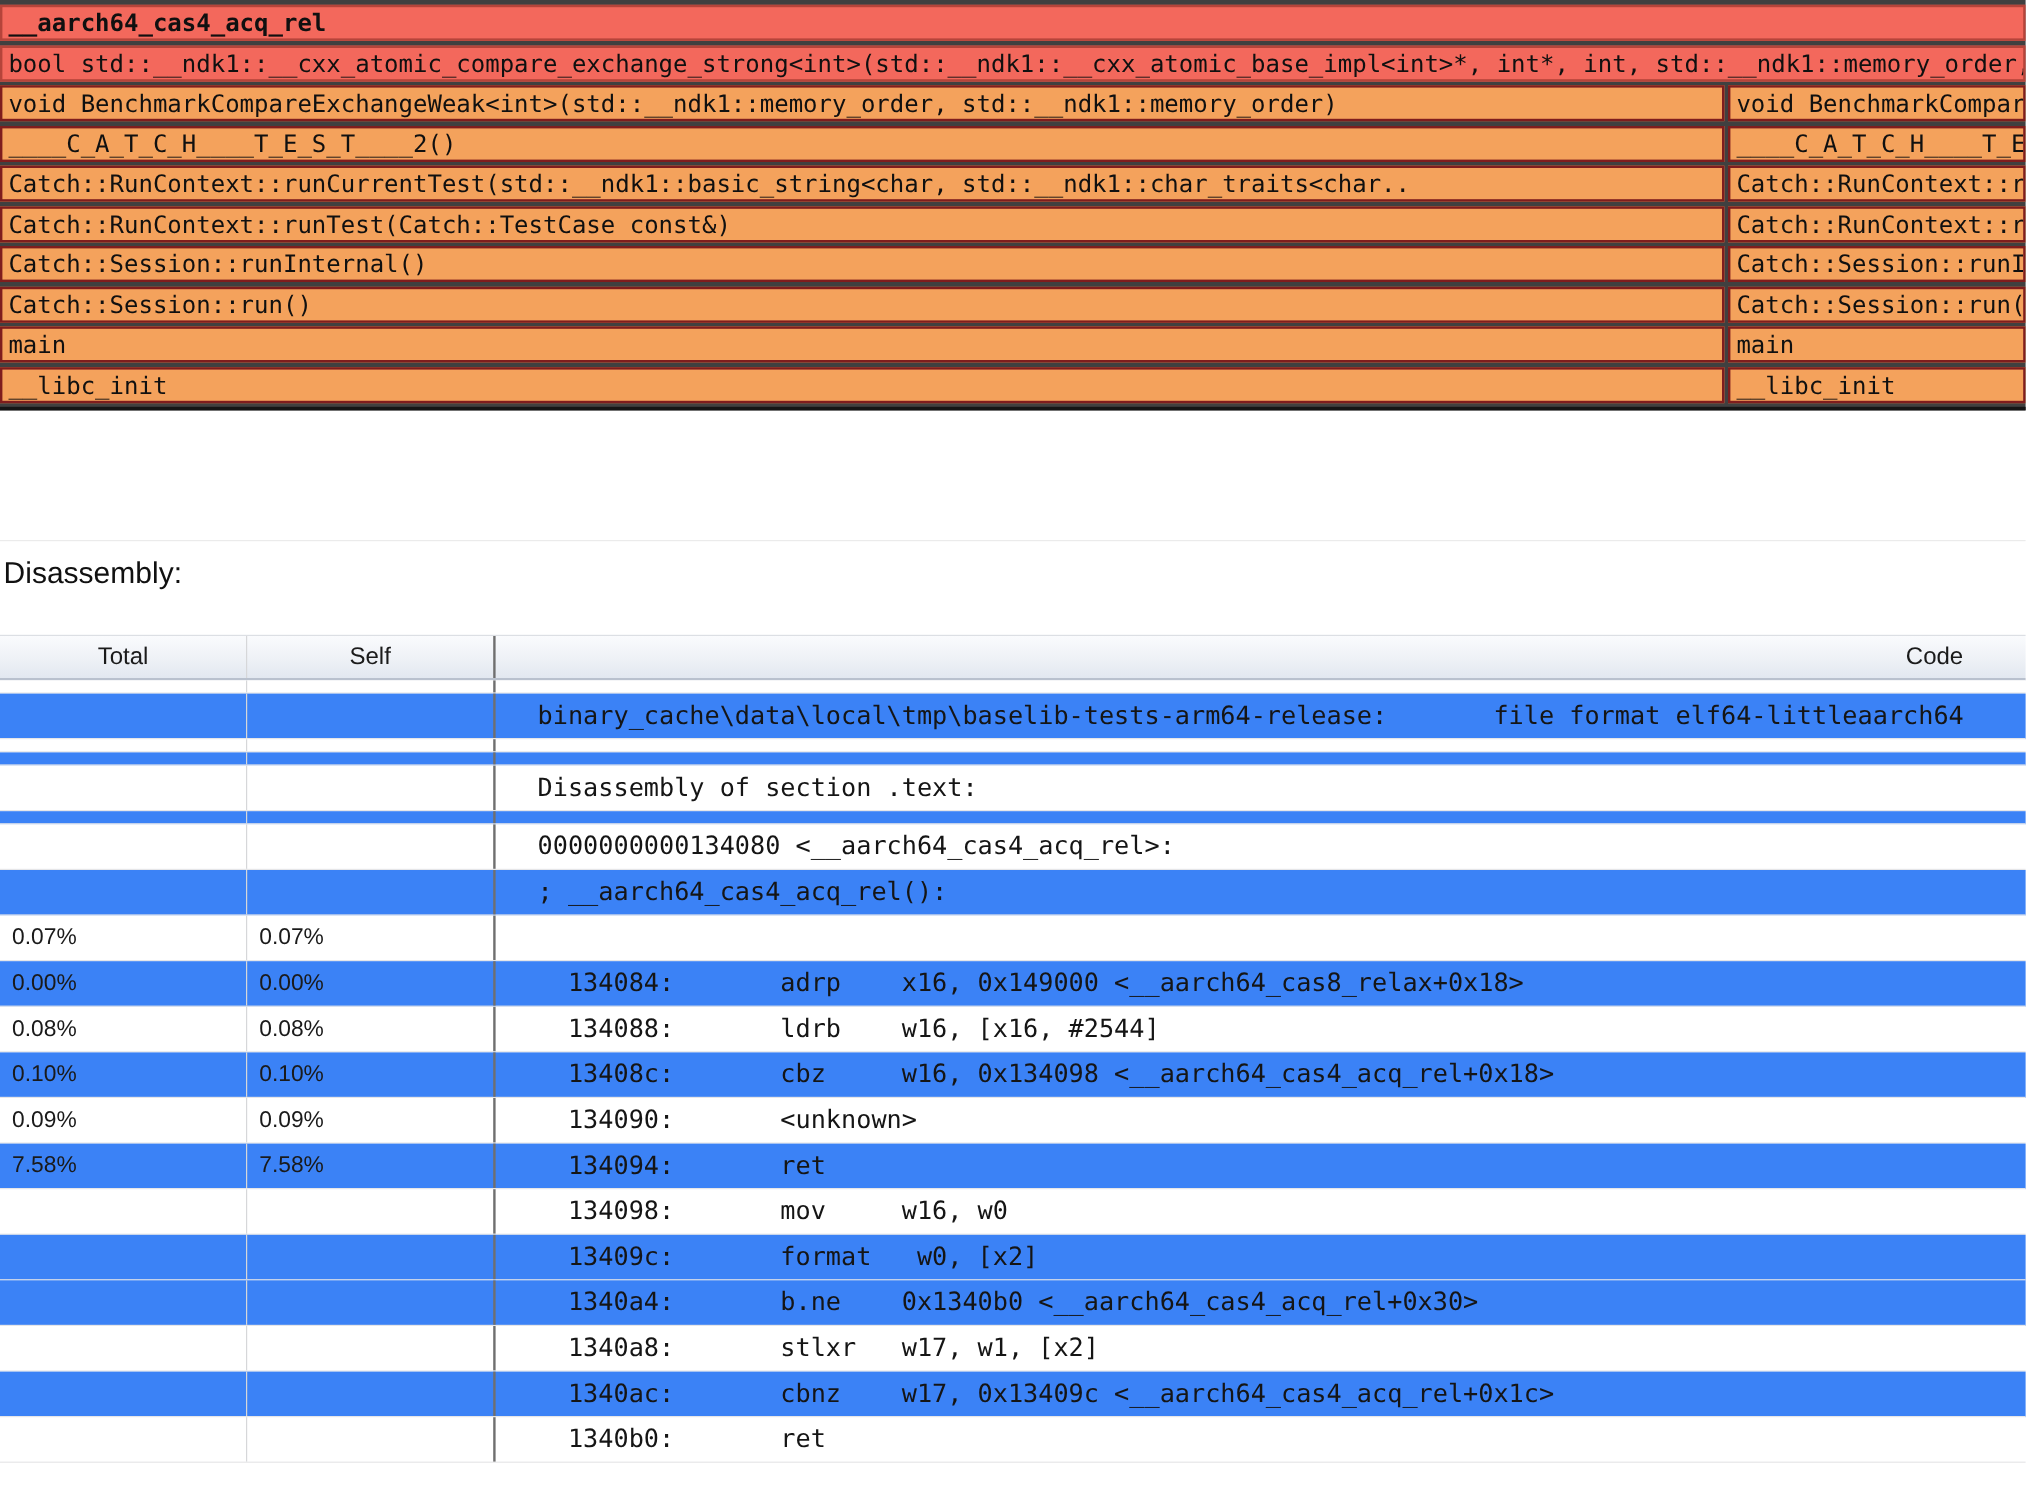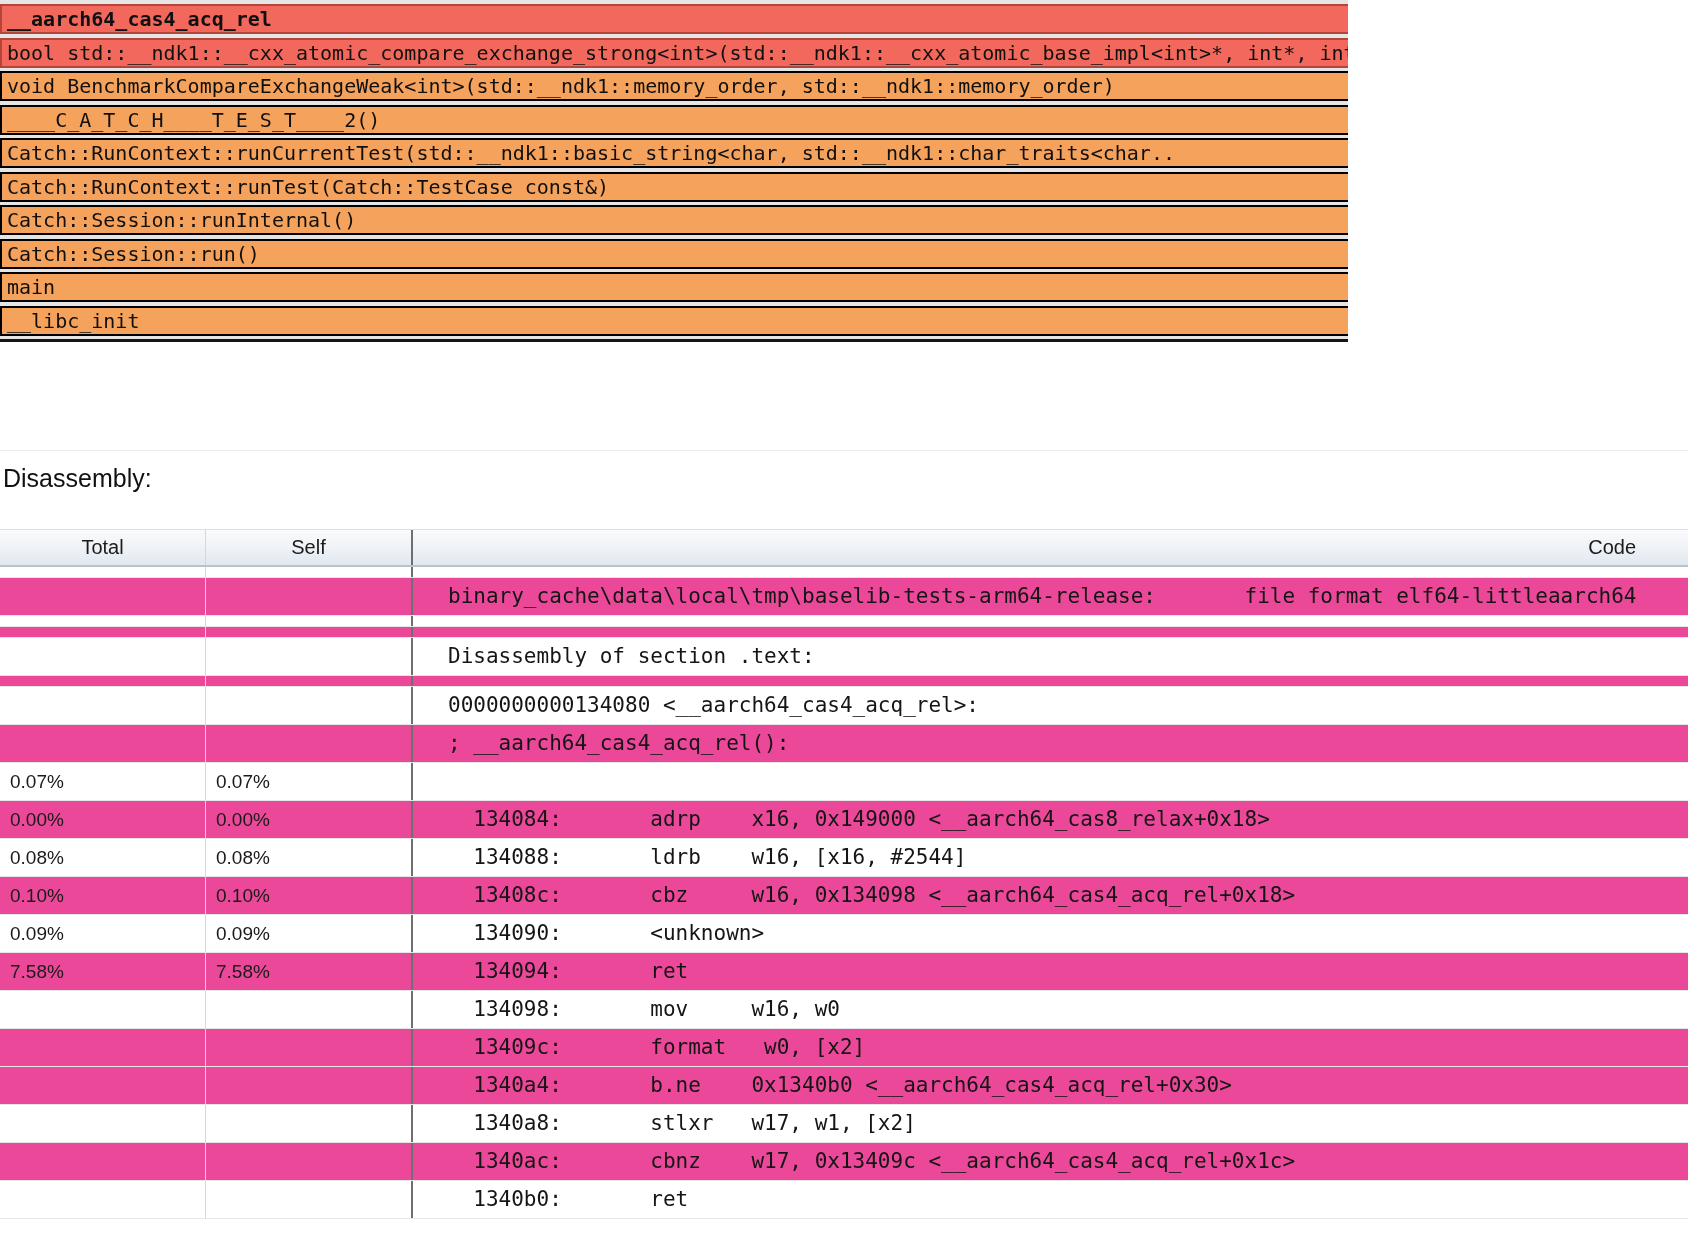--- a/index.html
+++ b/index.html
@@ -2,30 +2,30 @@
 <html><head>
 <meta charset="utf-8">
 <style>
   html,body{margin:0;padding:0;}
   body{
     width:1688px;height:1257px;overflow:hidden;background:#ffffff;
     font-family:"Liberation Sans",sans-serif;position:relative;
   }
   
   .flame-panel{
-    position:relative;width:1348px;height:339px;
-    background:#e5e5e5;border-bottom:3px solid #151515;overflow:hidden;
+    position:relative;width:1688px;height:339px;
+    background:#404040;border-bottom:3px solid #151515;overflow:hidden;
   }
   .f-row{
     position:absolute;height:30px;box-sizing:border-box;overflow:hidden;
     white-space:pre;font-family:"DejaVu Sans Mono","Liberation Mono",monospace;
     font-size:20px;line-height:26px;padding-left:5px;color:#101010;
   }
   .f-hot{background:#F3685C;border:2px solid #B5443A;}
-  .f-warm{background:#F4A25C;border:2px solid #000000;}
+  .f-warm{background:#F4A25C;border:2px solid #7f1d1d;}
   .f-bold{font-weight:bold;}
   
   .panel-sep{position:absolute;left:0;top:450px;width:1688px;height:1px;background:#EBEBEB;}
   
   .disasm-heading{
     position:absolute;left:3px;top:464px;
     font-size:25px;font-weight:normal;color:#111111;letter-spacing:0px;
   }
   .d-table{position:absolute;left:0;top:529px;width:1688px;}
   .d-grid{display:grid;grid-template-columns:206px 207px 1fr;}
@@ -35,21 +35,21 @@
     border-top:1px solid #dcdfe4;border-bottom:2px solid #b9c1ce;
   }
   .d-header .hc{
     font-size:20px;font-weight:normal;color:#1b1b1b;line-height:35px;
     text-align:center;box-sizing:border-box;
   }
   .c1{border-right:1px solid #d6d7d9;box-sizing:border-box;}
   .c2{border-right:2px solid #6f6f6f;box-sizing:border-box;}
   .d-header .hc.code-h{text-align:right;padding-right:52px;}
   .d-row{border-bottom:1px solid #e6e6e8;background:#ffffff;}
-  .d-row.alt{background:#ec4899;}
+  .d-row.alt{background:#3b82f6;}
   .d-row.coderow{height:37px;}
   .d-row.blankrow{height:10px;}
   .d-cell{overflow:hidden;box-sizing:border-box;}
   .pct{
     font-size:19px;color:#1a1a1a;line-height:37px;padding-left:10px;
     font-family:"Liberation Sans",sans-serif;
   }
   .codecell{
     font-family:"DejaVu Sans Mono","Liberation Mono",monospace;
     font-size:21px;color:#151515;line-height:37px;white-space:pre;

